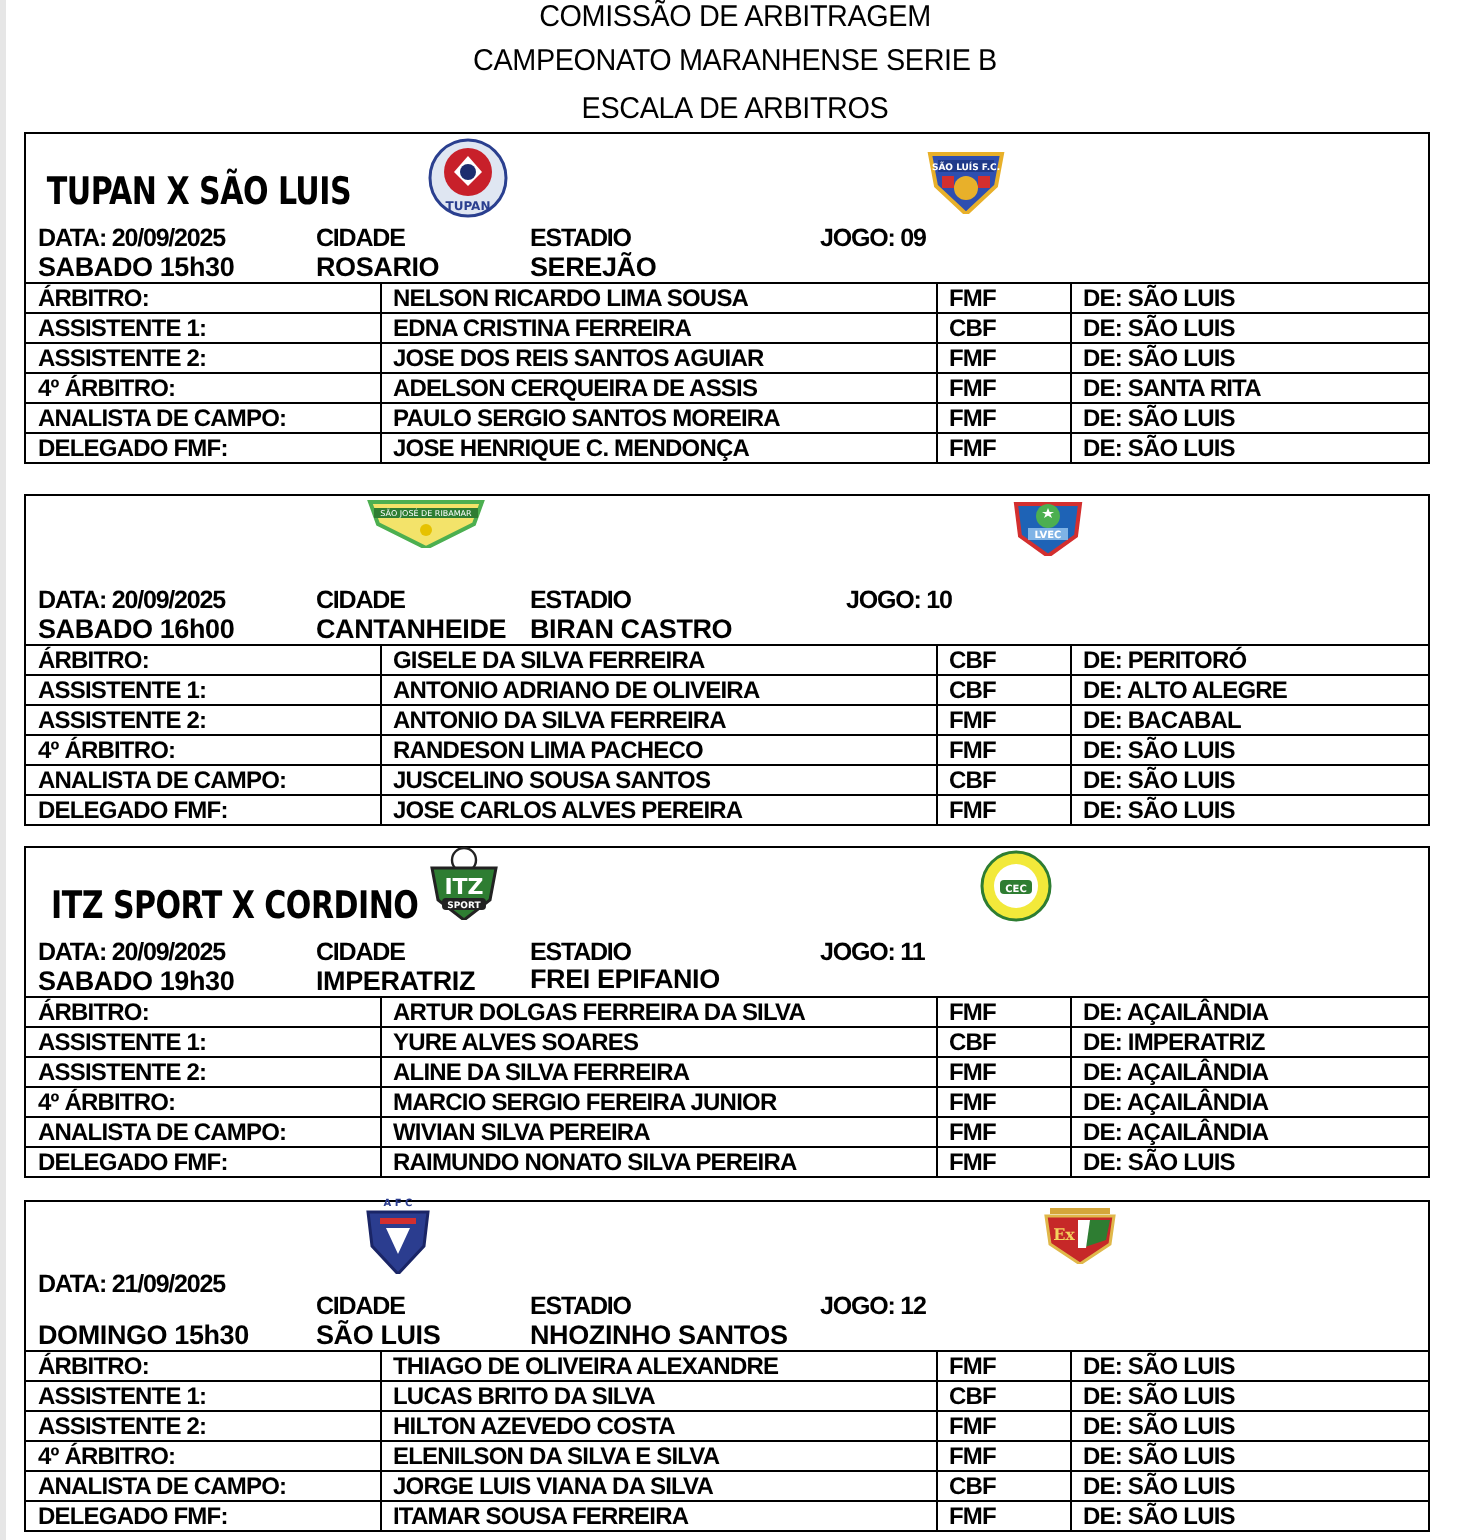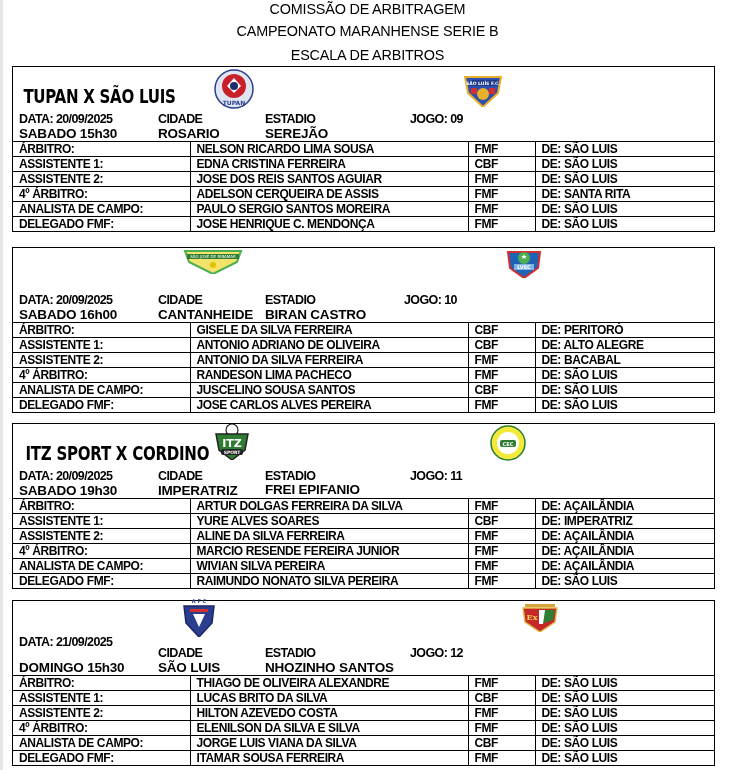--- a/index.html
+++ b/index.html
@@ -134,21 +134,21 @@
       <span class="logo away" style="left: 489px; top: 0px;"><svg width="44" height="30" viewBox="0 0 44 30">
             <path d="M6 4 L38 4 L36 20 Q22 30 22 30 Q22 30 8 20 Z" fill="#1e63b6" stroke="#d32f2f" stroke-width="2"></path>
             <circle cx="22" cy="10" r="6" fill="#4caf50"></circle>
             <polygon points="22,6 24,11 19,8 25,8 20,11" fill="#fff"></polygon>
             <rect x="12" y="16" width="20" height="6" fill="#7fb3e6"></rect>
             <text x="22" y="21" font-size="5" text-anchor="middle" fill="#fff" font-family="DejaVu Sans, sans-serif" font-weight="bold">LVEC</text>
           </svg></span>
       <div class="meta" style="left:6px; top:45px;">DATA: 20/09/2025</div>
       <div class="meta" style="left:145px; top:45px;">CIDADE</div>
       <div class="meta" style="left:252px; top:45px;">ESTADIO</div>
-      <div class="meta" style="left:391px; top:45px;">JOGO: 10</div>
+      <div class="meta" style="left:410px; top:45px;">JOGO: 10</div>
       <div class="meta big" style="left:6px; top:59px;">SABADO 16h00</div>
       <div class="meta big" style="left:145px; top:59px;">CANTANHEIDE</div>
       <div class="meta big" style="left:252px; top:59px;">BIRAN CASTRO</div>
     </div>
     <table class="officials">
       <colgroup>
           <col class="c1">
           <col class="c2">
           <col class="c3">
           <col class="c4">
@@ -238,21 +238,21 @@
             <td>DE: IMPERATRIZ</td>
           </tr>
           <tr>
             <td>ASSISTENTE 2:</td>
             <td>ALINE DA SILVA FERREIRA</td>
             <td>FMF</td>
             <td>DE: AÇAILÂNDIA</td>
           </tr>
           <tr>
             <td>4º ÁRBITRO:</td>
-            <td>MARCIO RESENDE FEREIRA JUNIOR</td>
+            <td>MARCIO SERGIO FEREIRA JUNIOR</td>
             <td>FMF</td>
             <td>DE: AÇAILÂNDIA</td>
           </tr>
           <tr>
             <td>ANALISTA DE CAMPO:</td>
             <td>WIVIAN SILVA PEREIRA</td>
             <td>FMF</td>
             <td>DE: AÇAILÂNDIA</td>
           </tr>
           <tr>

